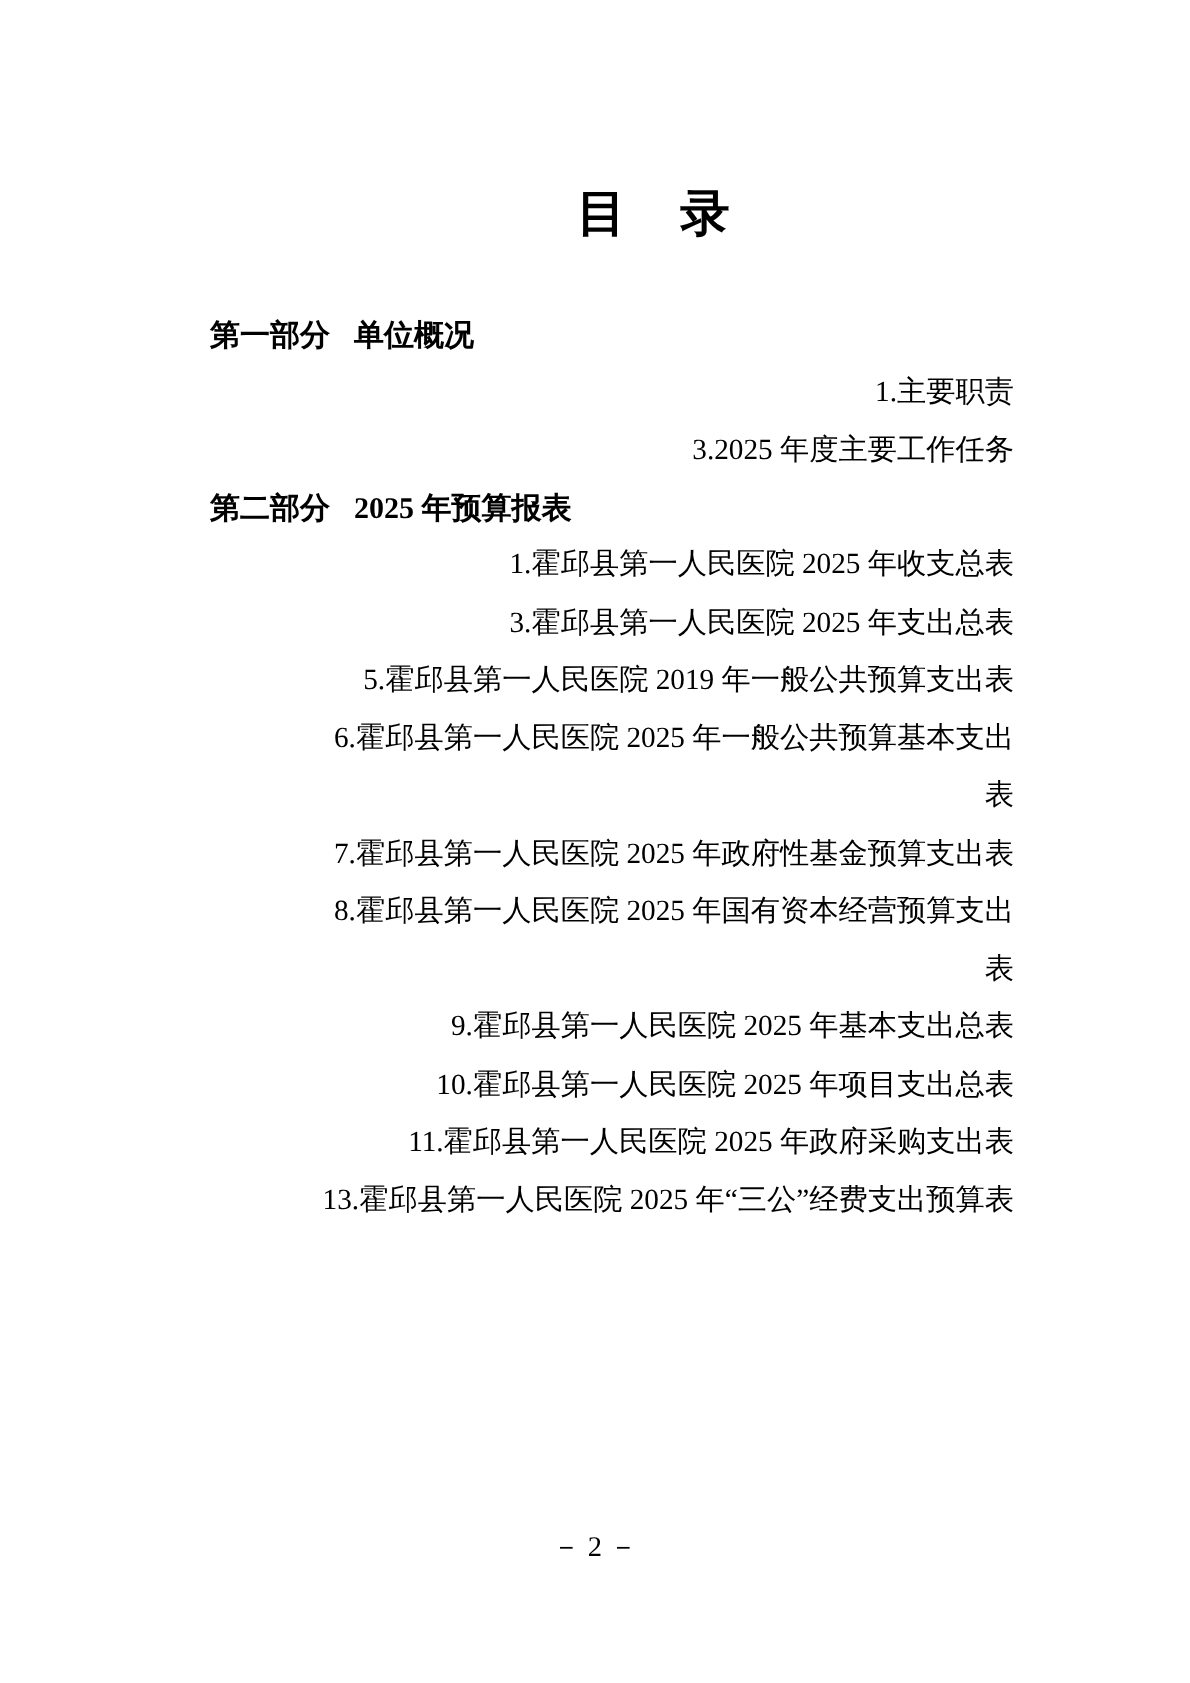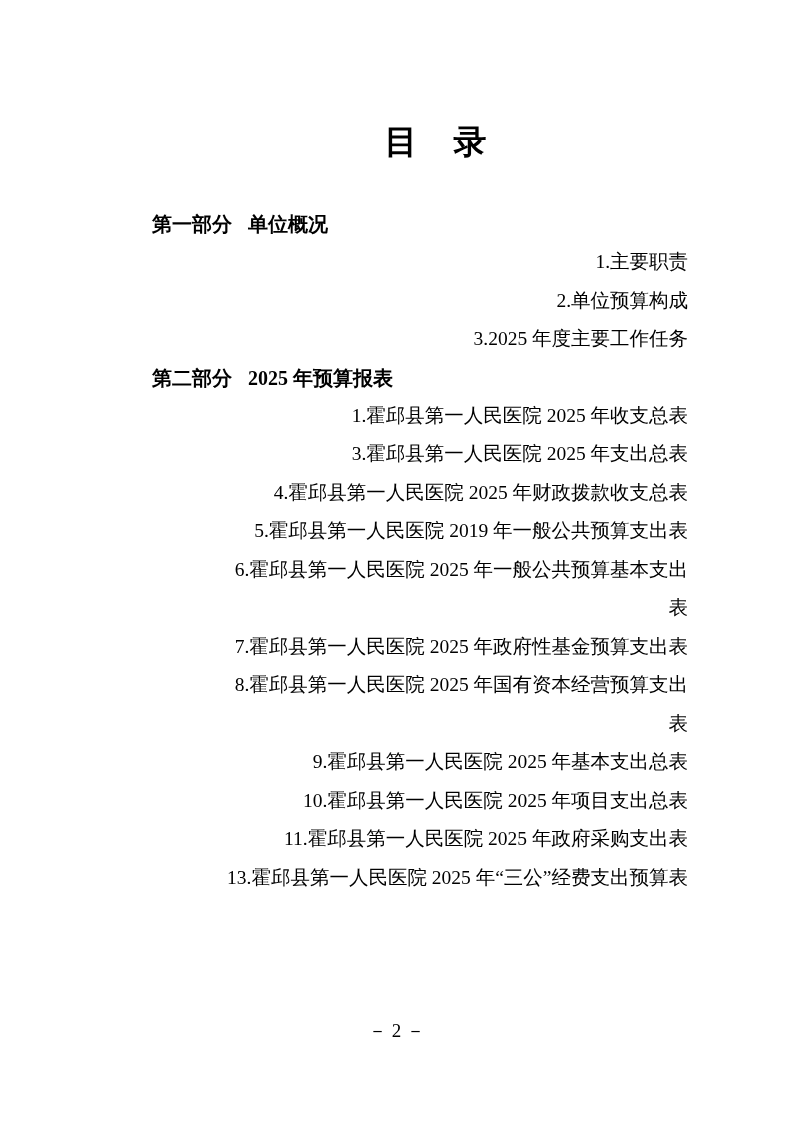--- a/index.html
+++ b/index.html
@@ -34,21 +34,21 @@
     letter-spacing: 2px;
     font-family: "Liberation Serif", "DejaVu Serif", serif;
     padding-left: 40px;
   }
   .doc-title .sp {
     display: inline-block;
     width: 34px;
   }
   .content {
     position: absolute;
-    left: 108px;
+    left: 96px;
     top: 205px;
     width: 580px;
   }
   .section-heading {
     font-size: 20px;
     font-weight: bold;
     line-height: 38px;
     margin: 0;
     padding-left: 44px;
     white-space: nowrap;
@@ -94,30 +94,28 @@
     <span>目</span><span class="sp"></span><span>录</span>
   </div>
 
   <div class="content">
 
     <p class="section-heading">
       <span>第一部分</span><span class="gap"></span><span>单位概况</span>
     </p>
 
     <p class="entry">1.主要职责</p>
-    <p class="entry">2.单位预算构成</p>
     <p class="entry">3.2025 年度主要工作任务</p>
 
     <p class="section-heading">
       <span>第二部分</span><span class="gap"></span><span>2025 年预算报表</span>
     </p>
 
     <p class="entry indent2">1.霍邱县第一人民医院 2025 年收支总表</p>
     <p class="entry indent2">3.霍邱县第一人民医院 2025 年支出总表</p>
-    <p class="entry indent2">4.霍邱县第一人民医院 2025 年财政拨款收支总表</p>
     <p class="entry indent2">5.霍邱县第一人民医院 2019 年一般公共预算支出表</p>
     <p class="entry indent2">6.霍邱县第一人民医院 2025 年一般公共预算基本支出</p>
     <p class="entry wrap-line">表</p>
     <p class="entry indent2">7.霍邱县第一人民医院 2025 年政府性基金预算支出表</p>
     <p class="entry indent2">8.霍邱县第一人民医院 2025 年国有资本经营预算支出</p>
     <p class="entry wrap-line">表</p>
     <p class="entry indent2">9.霍邱县第一人民医院 2025 年基本支出总表</p>
     <p class="entry indent2">10.霍邱县第一人民医院 2025 年项目支出总表</p>
     <p class="entry indent2">11.霍邱县第一人民医院 2025 年政府采购支出表</p>
     <p class="entry indent2">13.霍邱县第一人民医院 2025 年“三公”经费支出预算表</p>

